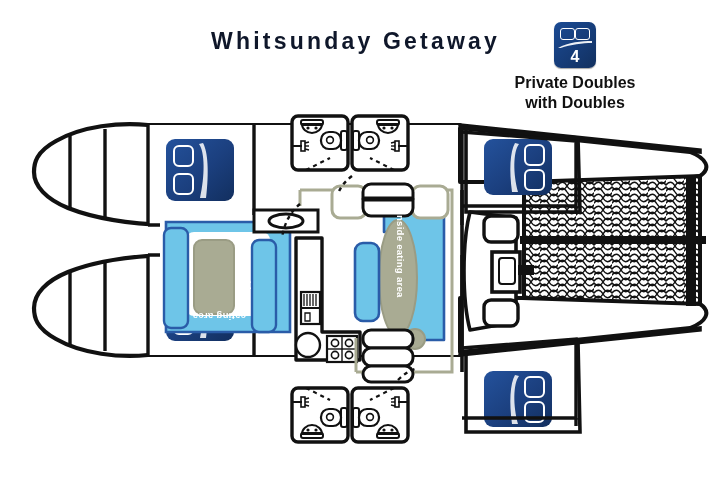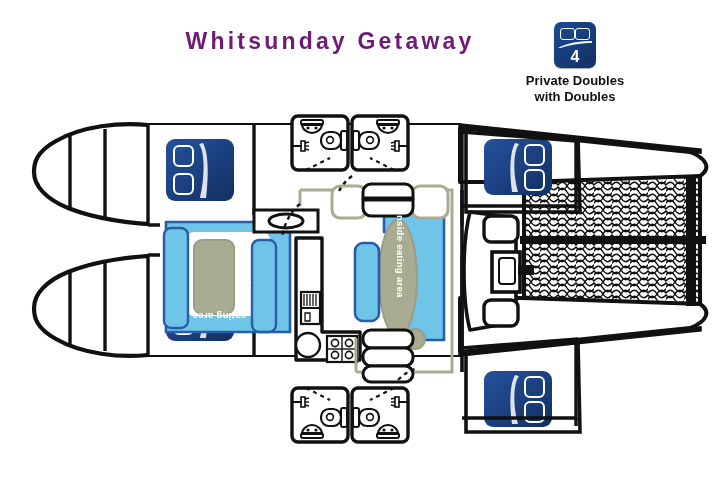--- a/index.html
+++ b/index.html
@@ -6,23 +6,23 @@
   body{
     width:720px;height:480px;background:#ffffff;overflow:hidden;
     font-family:"Liberation Sans", sans-serif;
     position:relative;
   }
   #stage{position:absolute;left:0;top:0;width:720px;height:480px;}
 
   
   #title{
     position:absolute; left:160px; top:28px; width:340px;
-    text-align:center;
+    text-align:right;
     font-size:23px; font-weight:bold; letter-spacing:3.2px;
-    color:#701a75; white-space:nowrap;
+    color:#0f172a; white-space:nowrap;
   }
   #badge-wrap{position:absolute; left:514px; top:22px; width:122px; text-align:center;}
   #badge-icon{
     width:42px;height:46px;margin:0 auto;
     border-radius:7px;
     background:linear-gradient(135deg,#1b4b94 0%, #163c78 55%, #12305f 100%);
     position:relative;
     box-shadow:0 1px 1px rgba(0,0,0,.35);
   }
   .pillow{
@@ -32,21 +32,21 @@
   .pillow.l{left:6px;} .pillow.r{right:6px;}
   #badge-sheet{
     position:absolute;left:4px;top:19px;width:34px;height:7px;overflow:hidden;
   }
   #badge-sheet svg{display:block;}
   #badge-num{
     position:absolute;left:0;right:0;bottom:3px;
     color:#ffffff;font-size:16px;font-weight:bold;line-height:1;
   }
   #badge-caption{
-    margin-top:5px;font-size:13px;font-weight:bold;color:#111;line-height:1.25;
+    margin-top:5px;font-size:16px;font-weight:bold;color:#111;line-height:1.25;
   }
 
   
   #plan{position:absolute;left:0;top:0;width:720px;height:480px;}
   #plan svg{display:block;}
 
   .lbl{
     position:absolute;color:#ffffff;font-size:9.5px;font-weight:bold;
     letter-spacing:.3px;white-space:nowrap;
   }

